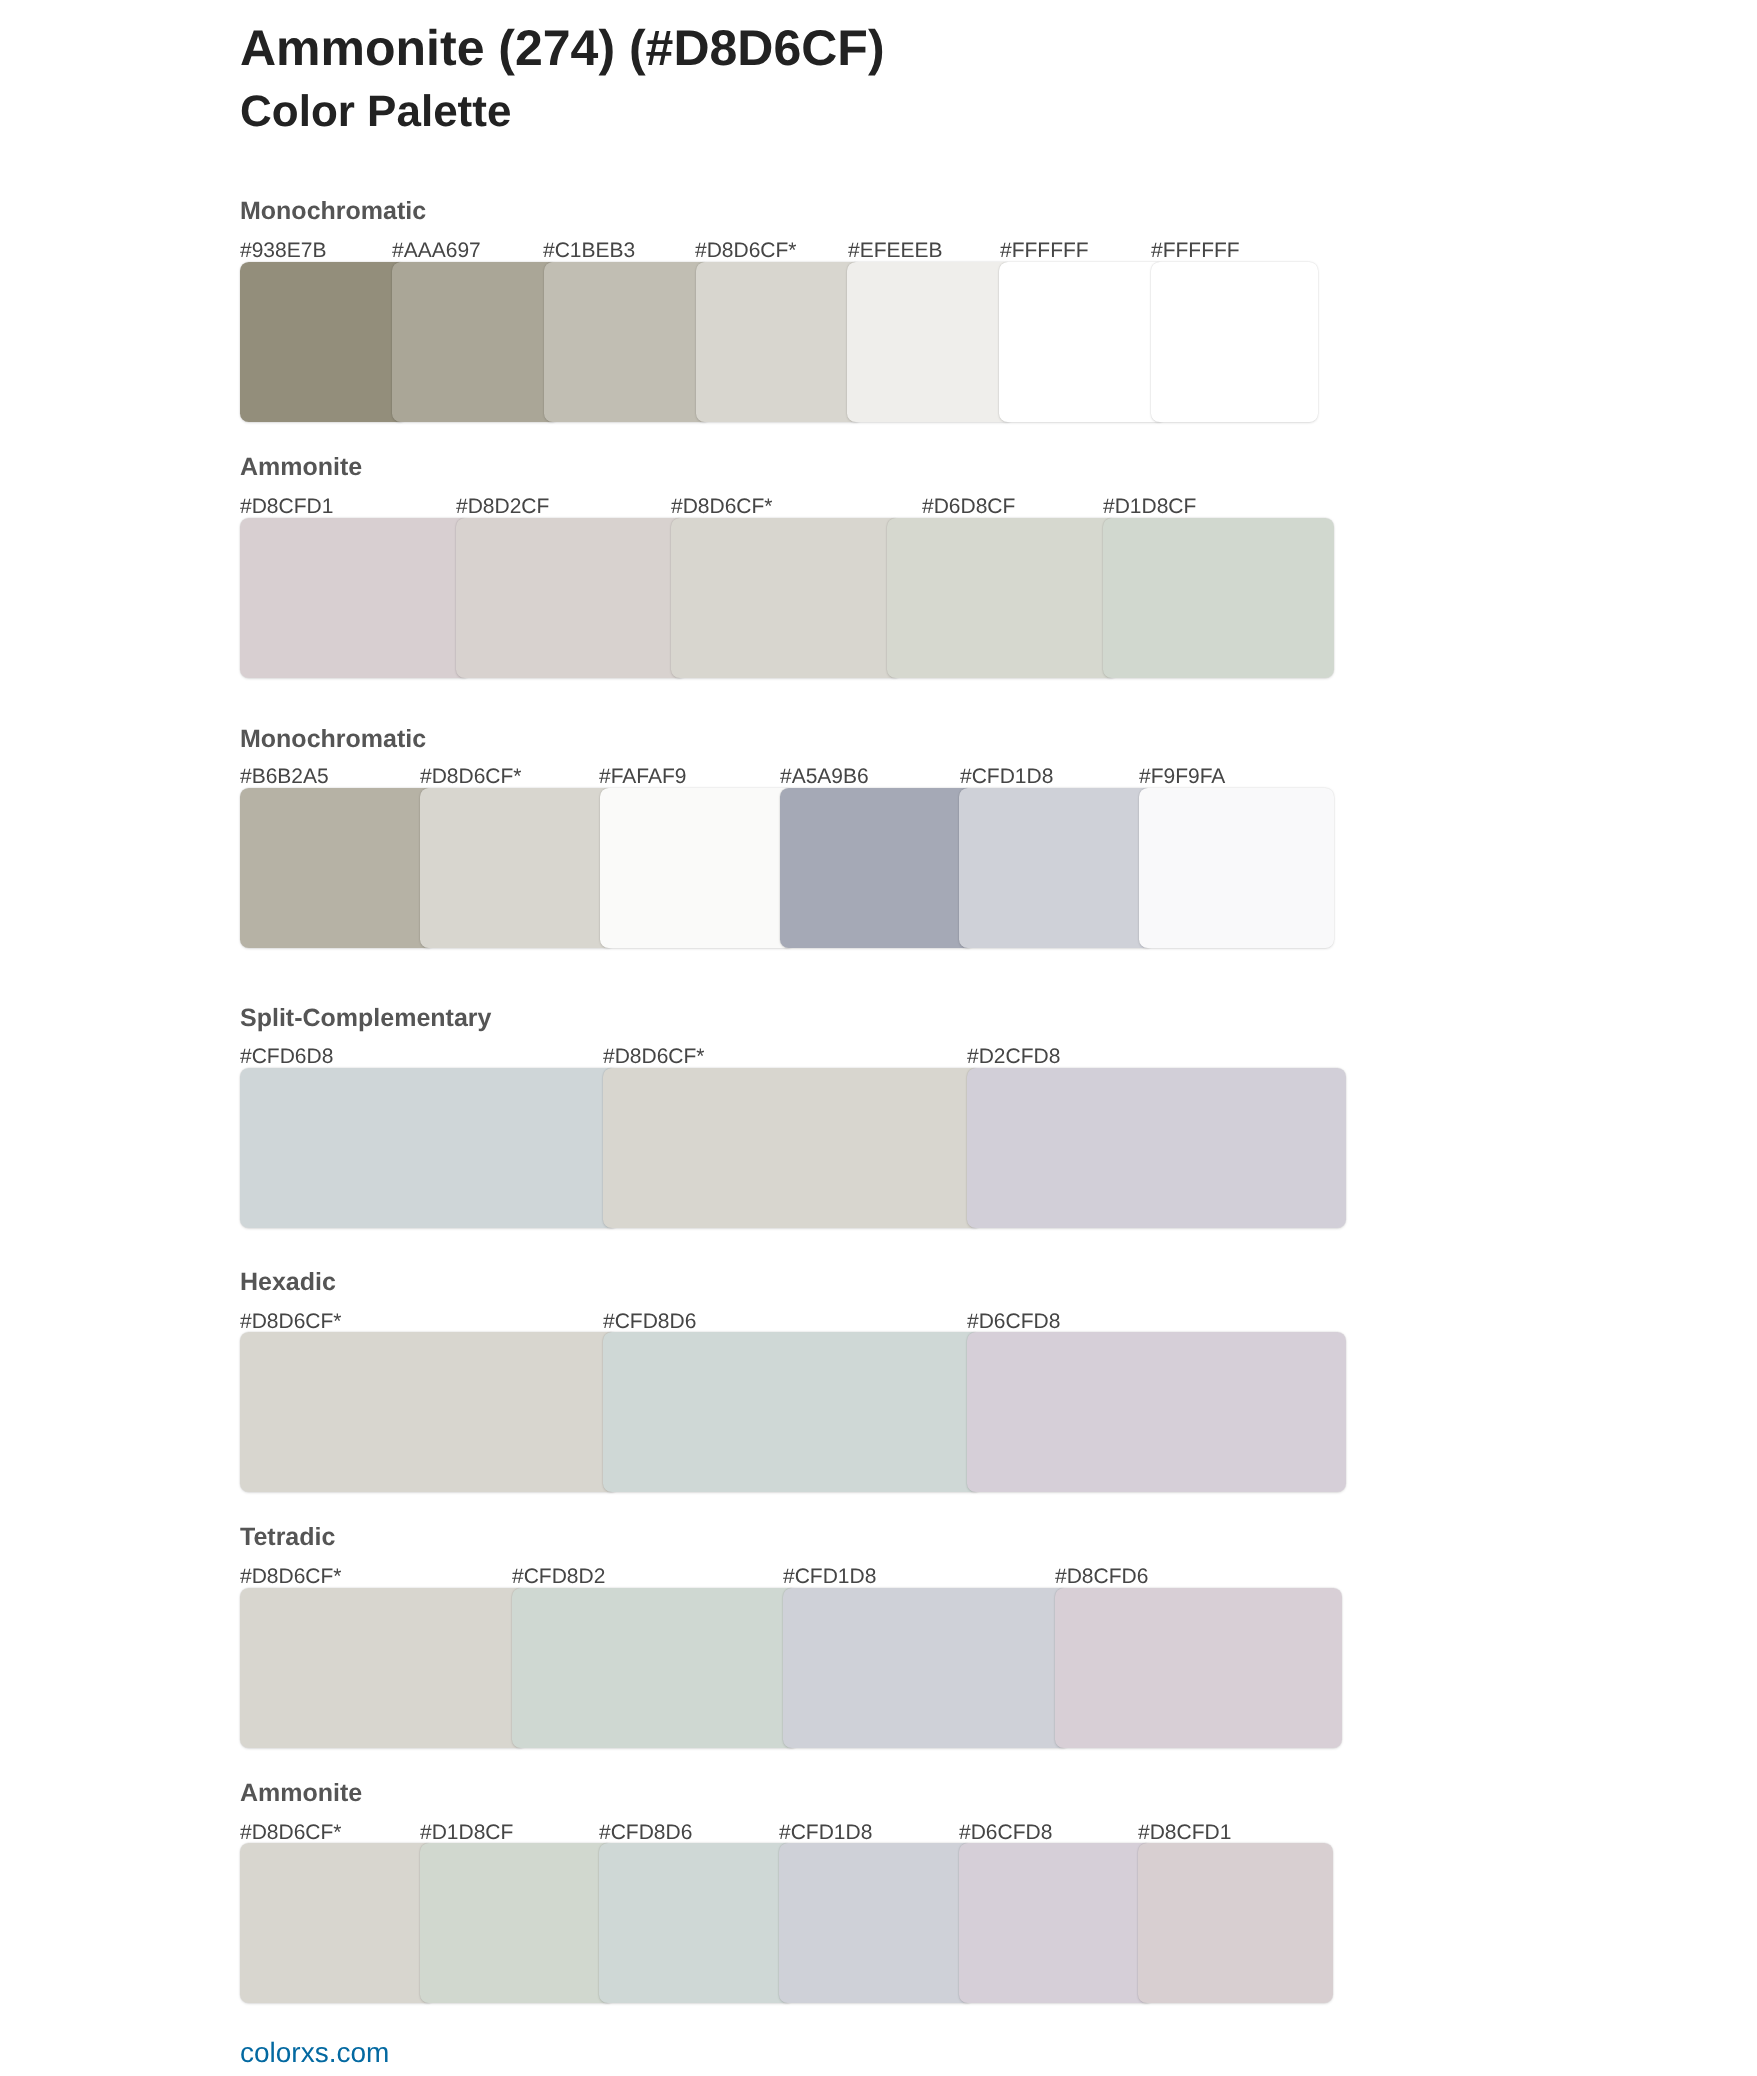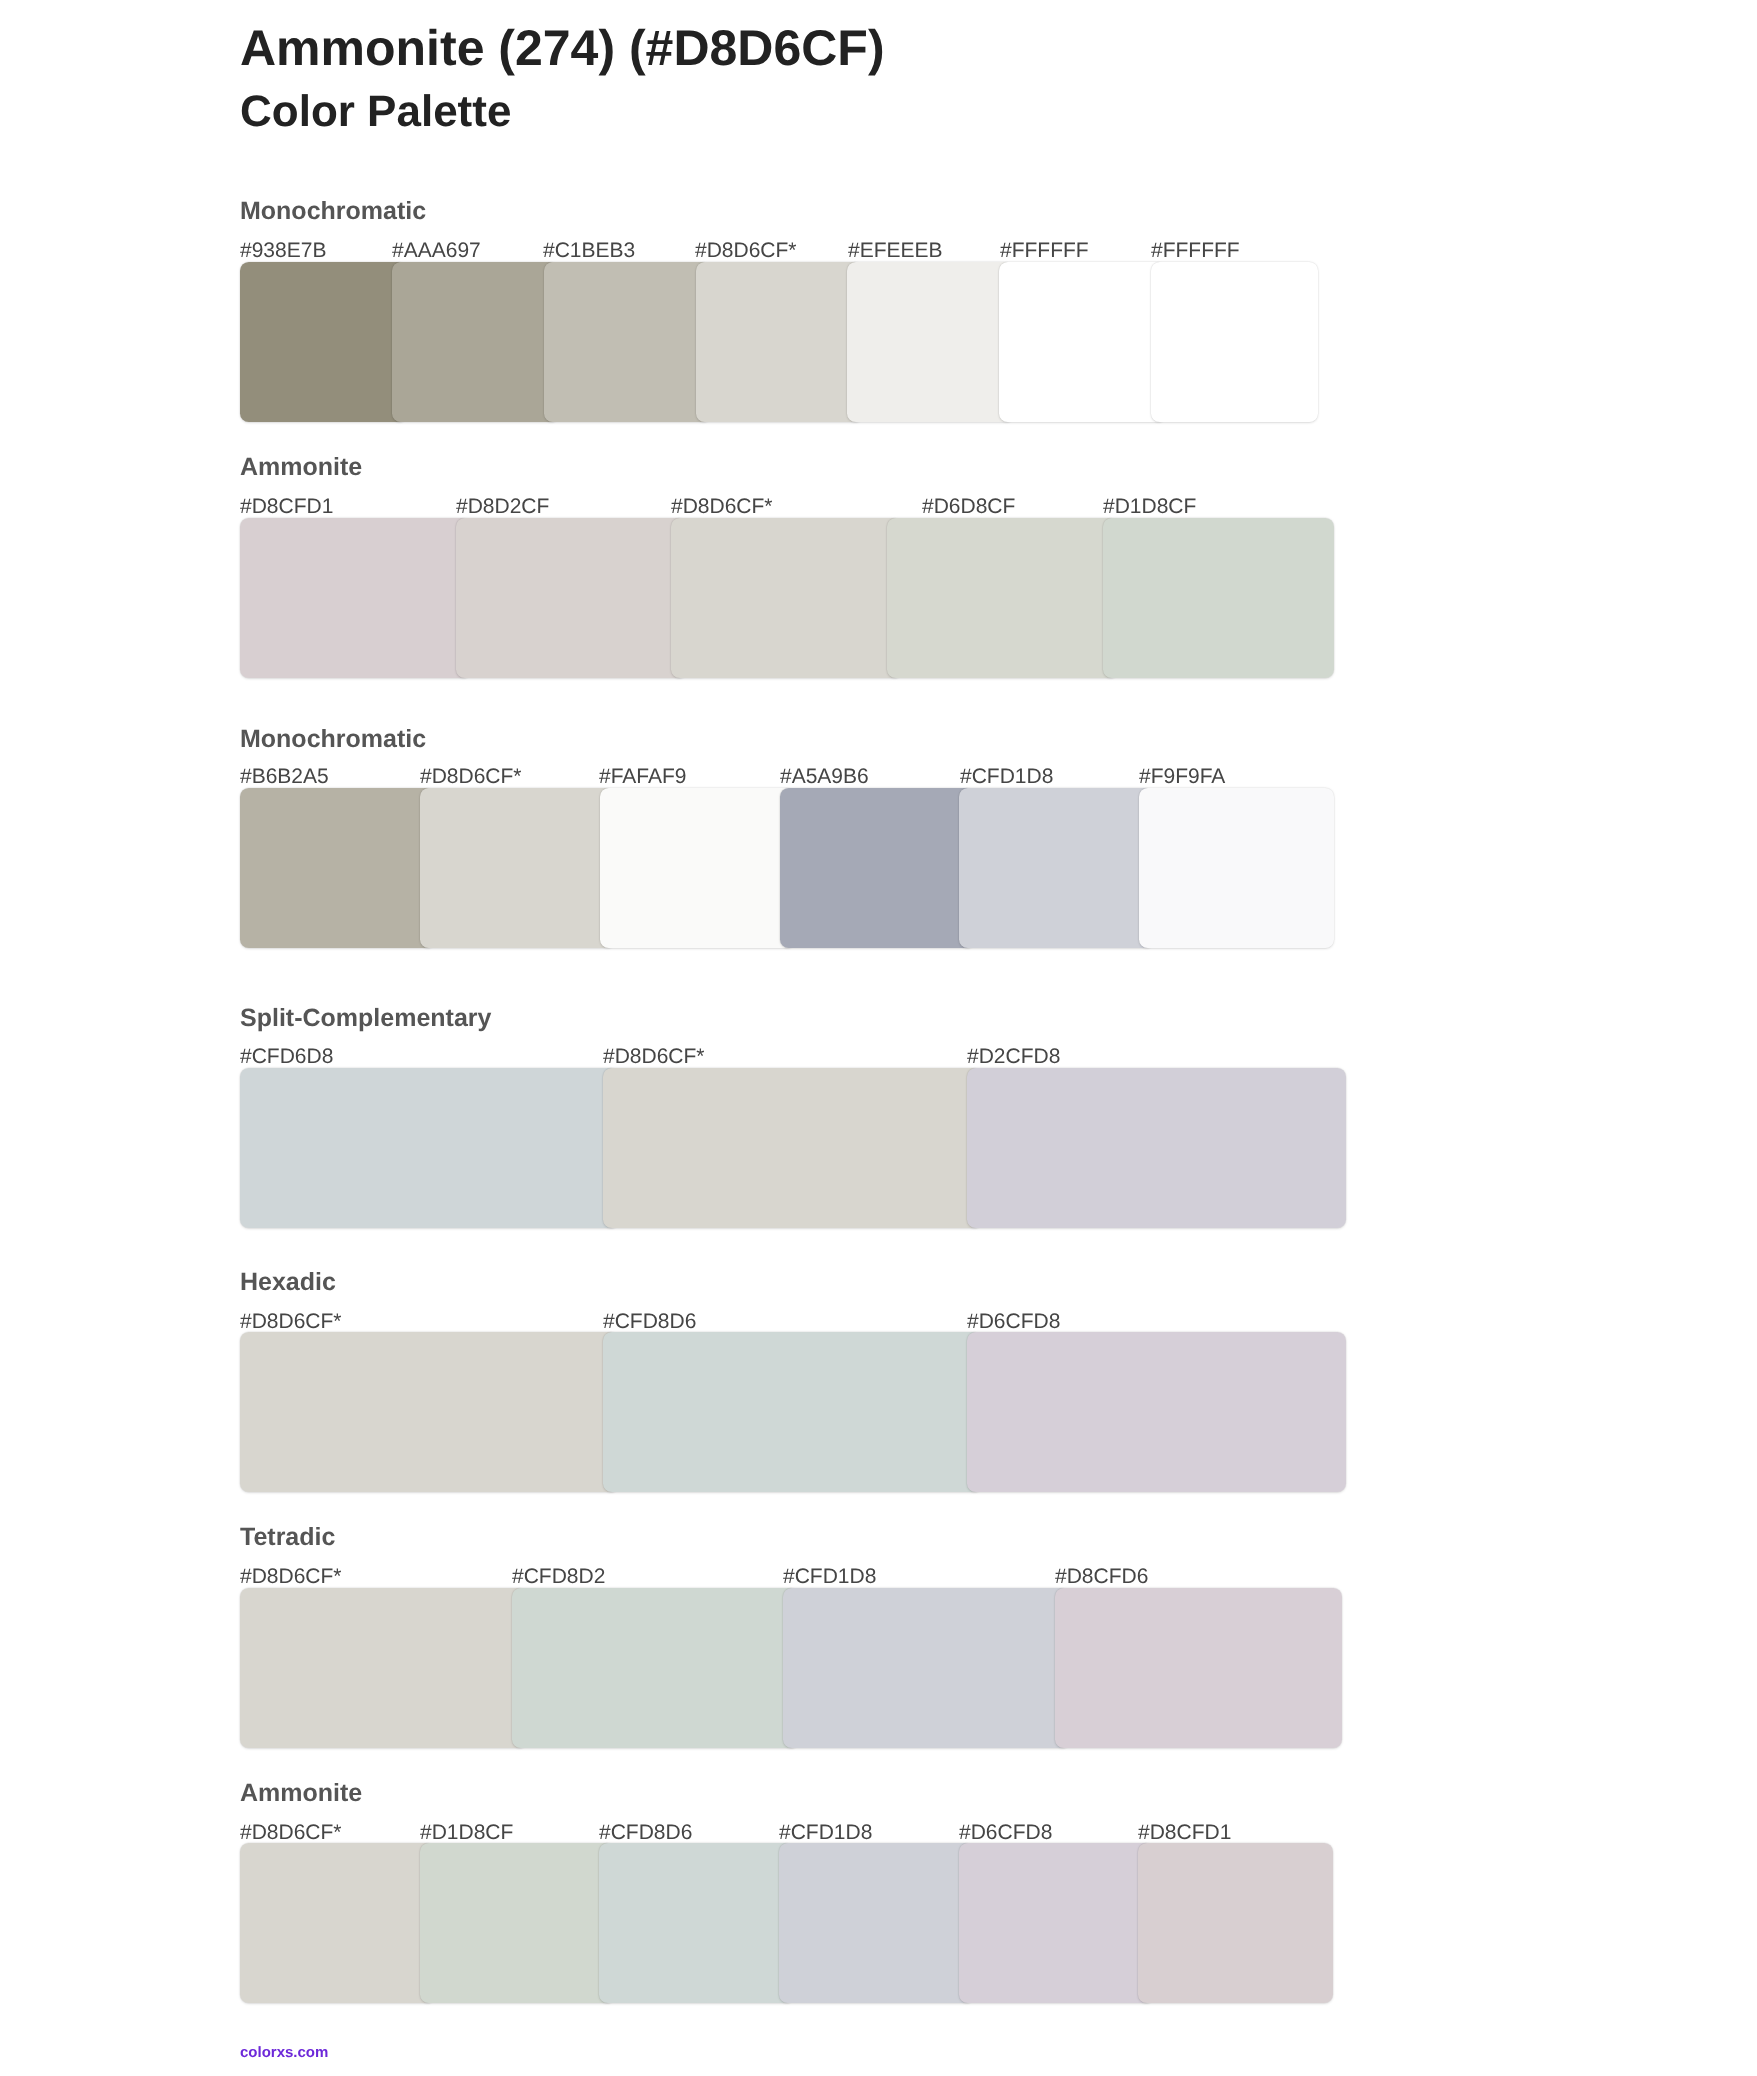--- a/index.html
+++ b/index.html
@@ -44,23 +44,22 @@
     transform:translateZ(0);
   }
   .swatch {
     position:absolute; top:0; height:160px; border-radius:8.8px;
     box-shadow:0 0.8px 2.4px rgba(0,0,0,0.13), 0 0 0 0.8px rgba(0,0,0,0.035);
   }
 
   
   .footer-link {
     position:absolute; left:240px; top:2042px; white-space:nowrap;
-    font-size:15px; line-height:22.4px; color:#6d28d9; text-decoration:none;
+    font-size:28px; line-height:22.4px; color:#0369a1; text-decoration:none;
     transform:translateZ(0);
-    font-weight:bold;
   }
 </style>
 </head>
 <body>
 
 <div class="page">
 
   <h1 class="page-title">
     <span class="t-line1">Ammonite (274) (#D8D6CF)</span>
     <span class="t-line2">Color Palette</span>

